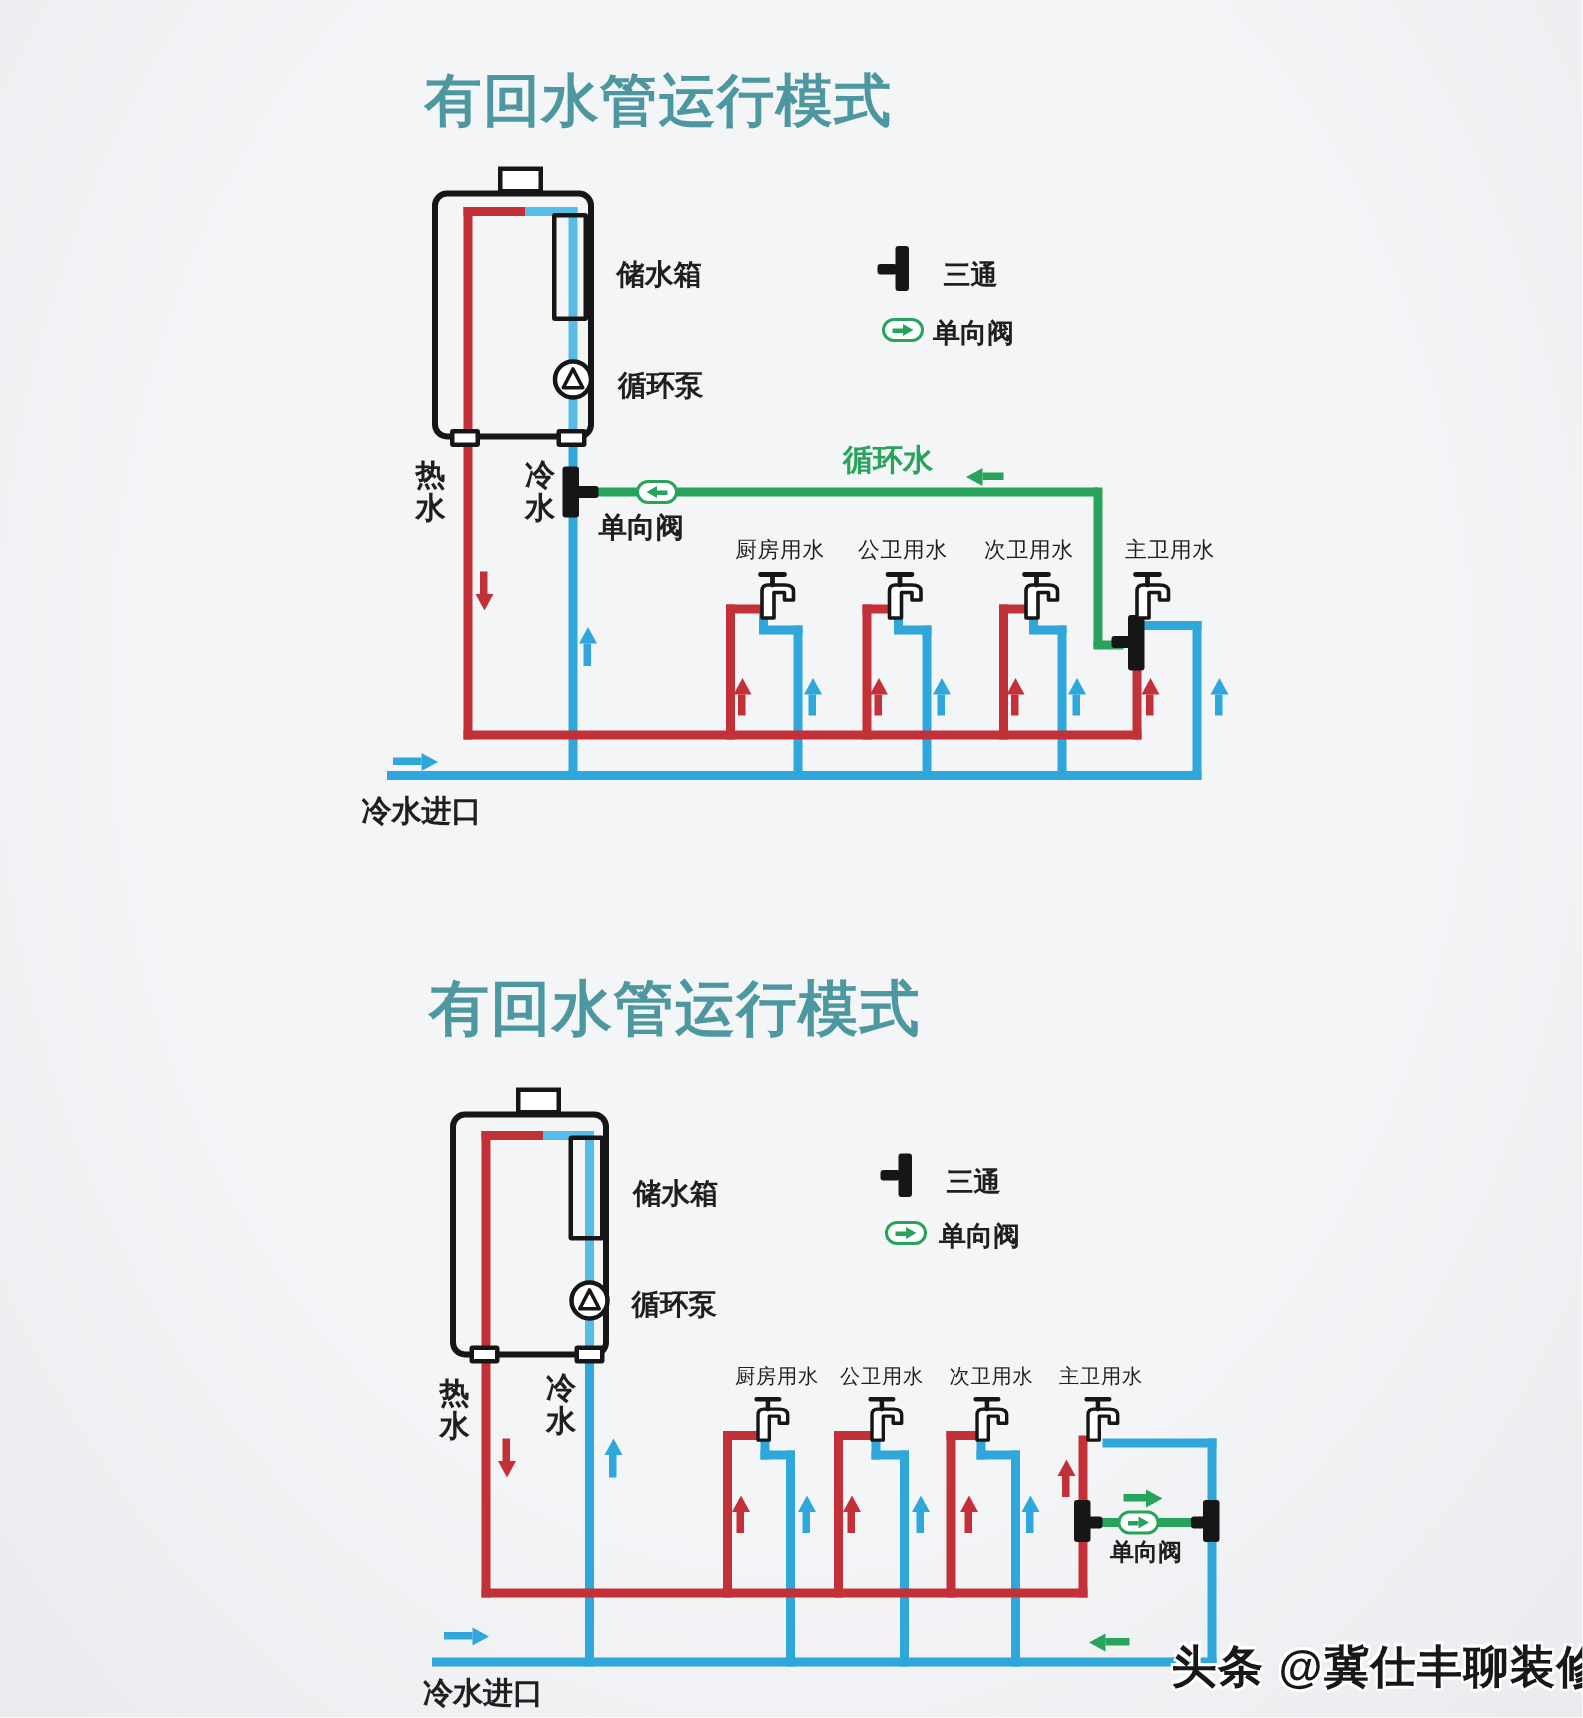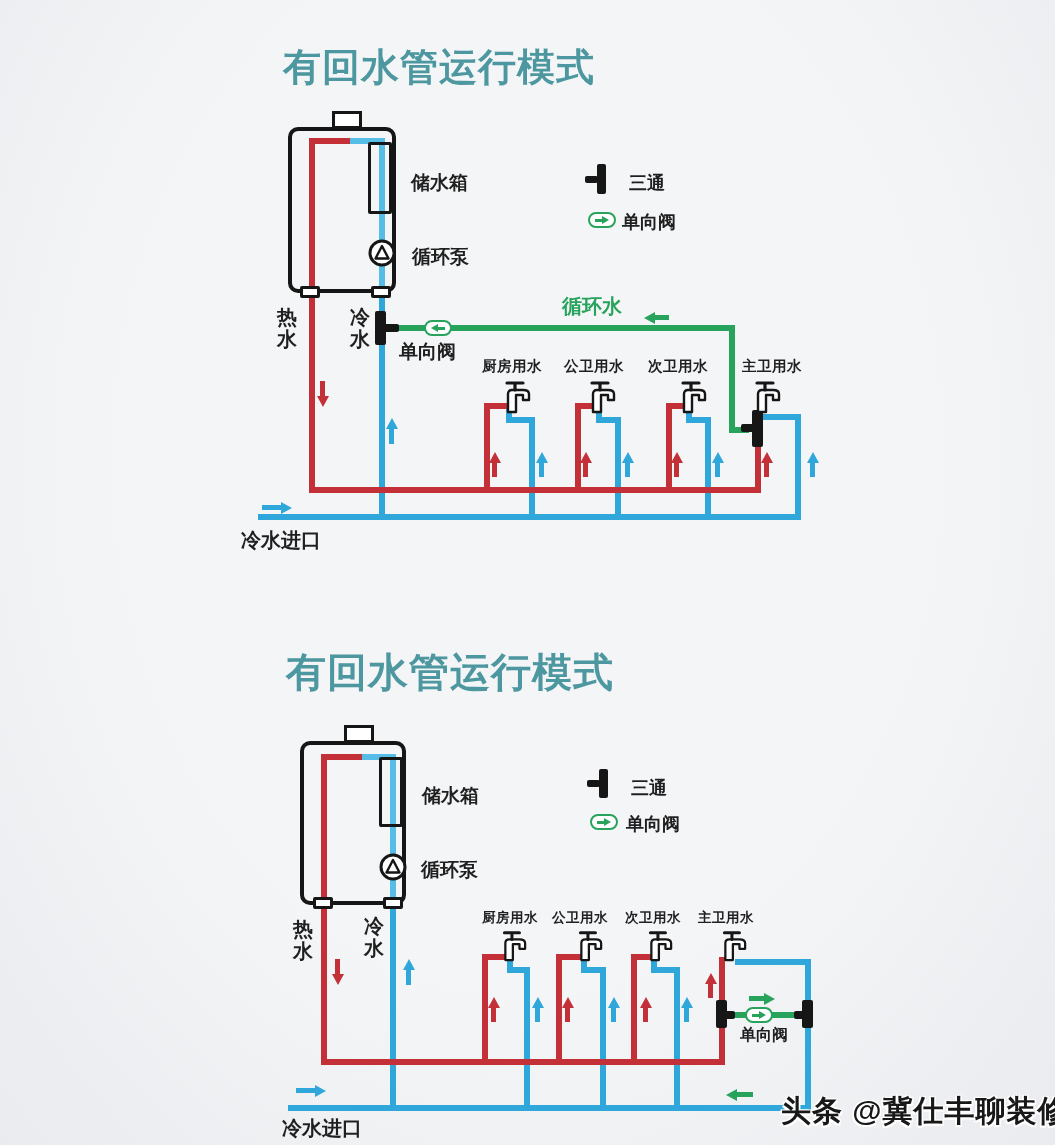--- a/index.html
+++ b/index.html
@@ -28,21 +28,21 @@
   .heater{position:absolute;border:4px solid var(--blk);border-radius:10px;box-sizing:border-box;}
   .chimney{position:absolute;border:3.5px solid var(--blk);background:#fff;box-sizing:border-box;}
   .tank{position:absolute;border:3px solid var(--blk);border-radius:2px;box-sizing:border-box;}
   .port{position:absolute;width:20px;height:12px;background:#fff;border:3px solid var(--blk);border-radius:2px;box-sizing:border-box;}
   .pump{position:absolute;width:30px;height:30px;}
   .faucet{position:absolute;width:40px;height:34px;}
   .faucet.small{width:38px;height:32px;}
   .title{position:absolute;font-weight:bold;color:var(--teal);letter-spacing:1px;white-space:nowrap;}
   .lbl{position:absolute;font-weight:600;white-space:nowrap;}
   .vlabel{position:absolute;width:24px;font-size:20px;line-height:22px;font-weight:600;text-align:center;word-break:break-all;}
-  .flabel{position:absolute;font-size:14.5px;font-weight:700;text-align:center;letter-spacing:.5px;white-space:nowrap;}
+  .flabel{position:absolute;font-size:14.5px;font-weight:400;text-align:right;letter-spacing:.5px;white-space:nowrap;}
   .green-txt{color:var(--green);}
   
   .arr{position:absolute;display:flex;pointer-events:none;}
   .arr i{display:block;}
   .av{flex-direction:column;align-items:center;width:13px;}
   .ah{flex-direction:row;align-items:center;height:13px;}
   .av .stem{width:5px;flex:1;background:currentColor;}
   .ah .stem{height:5px;flex:1;background:currentColor;}
   .head{width:0;height:0;}
   .up .head{border-left:6.5px solid transparent;border-right:6.5px solid transparent;border-bottom:11px solid currentColor;}

